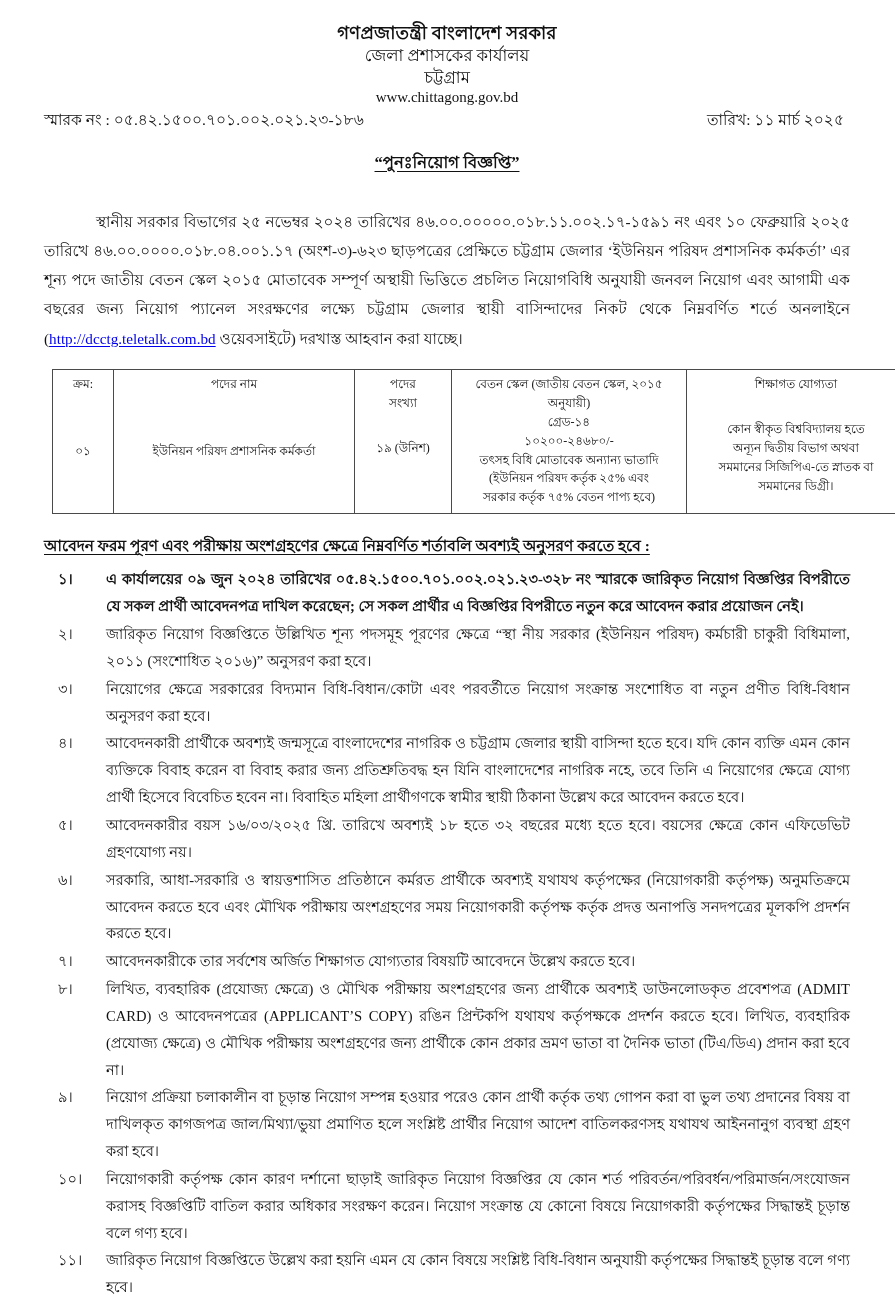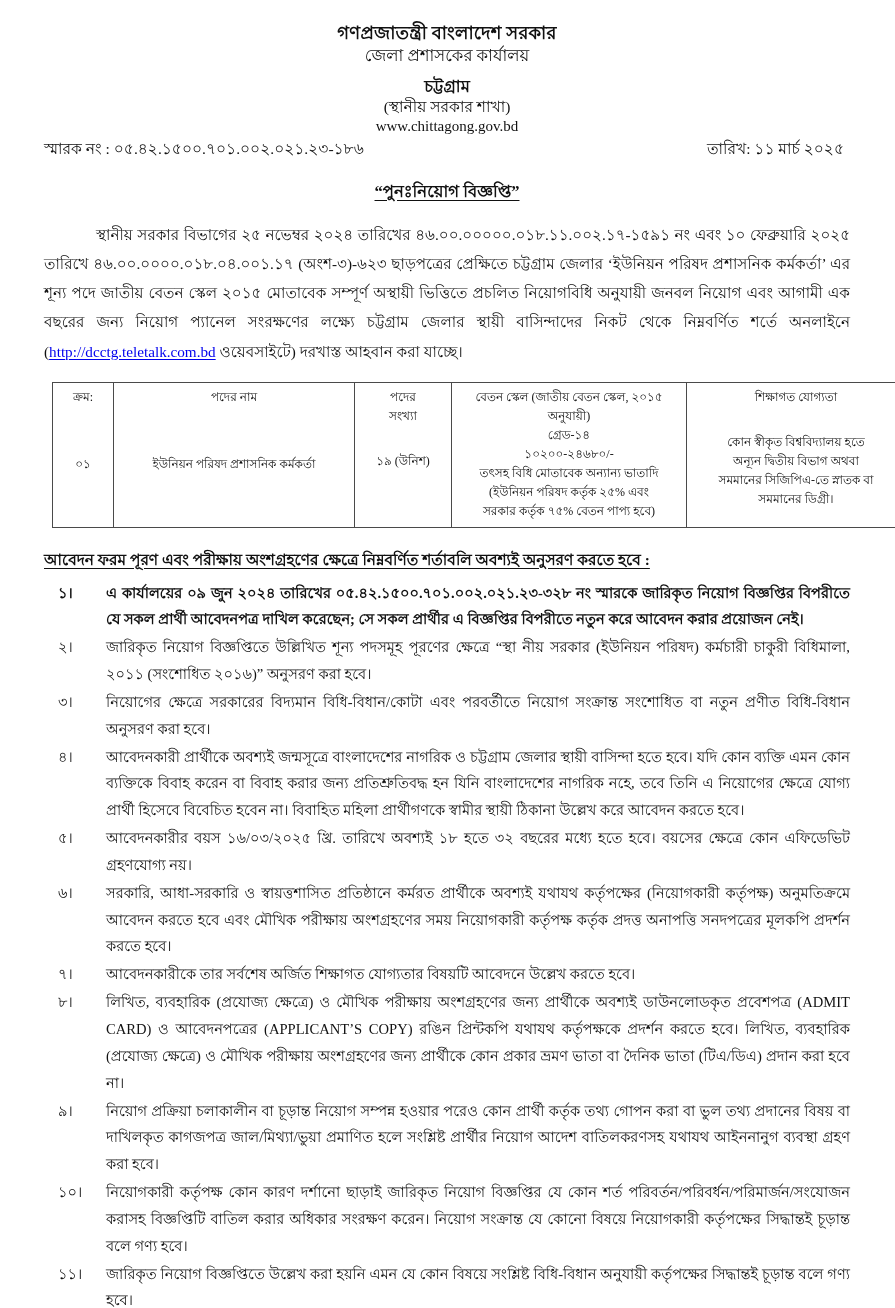--- a/index.html
+++ b/index.html
@@ -34,22 +34,21 @@
     font-weight: bold;
     letter-spacing: 0.2px;
   }
   .lh-line2 {
     font-size: 16.5px;
     font-weight: normal;
     text-align: center;
   }
   .lh-line3 {
     font-size: 16.5px;
-    font-weight: bold;
-    margin-top: 9px;
+    font-weight: normal;
   }
   .lh-line4 {
     font-size: 15.5px;
     font-weight: normal;
   }
   .lh-web {
     font-size: 15px;
     font-family: "Liberation Serif", "DejaVu Serif", serif;
   }
 
@@ -70,21 +69,21 @@
     font-size: 16.5px;
     font-weight: bold;
   }
   .doc-title span.u {
     text-decoration: underline;
     text-underline-offset: 3px;
   }
 
   
   .intro {
-    margin-top: 14px;
+    margin-top: 30px;
     font-size: 15.2px;
     line-height: 1.92;
     text-align: justify;
     text-justify: inter-word;
     text-indent: 52px;
   }
   .intro .lnk {
     text-decoration: underline;
     text-underline-offset: 2px;
   }
@@ -155,21 +154,20 @@
 </style>
 </head>
 <body>
 
 <div class="page">
 
   <div class="letterhead">
     <div class="lh-line1">গণপ্রজাতন্ত্রী বাংলাদেশ সরকার</div>
     <div class="lh-line2">জেলা প্রশাসকের কার্যালয়</div>
     <div class="lh-line3">চট্টগ্রাম</div>
-    <div class="lh-line4">(স্থানীয় সরকার শাখা)</div>
     <div class="lh-web">www.chittagong.gov.bd</div>
   </div>
 
   <div class="memo-row">
     <div class="memo-left">স্মারক নং : ০৫.৪২.১৫০০.৭০১.০০২.০২১.২৩-১৮৬</div>
     <div class="memo-right">তারিখ: ১১ মার্চ ২০২৫</div>
   </div>
 
   <div class="doc-title">
     <span class="u">“পুনঃনিয়োগ বিজ্ঞপ্তি”</span>

